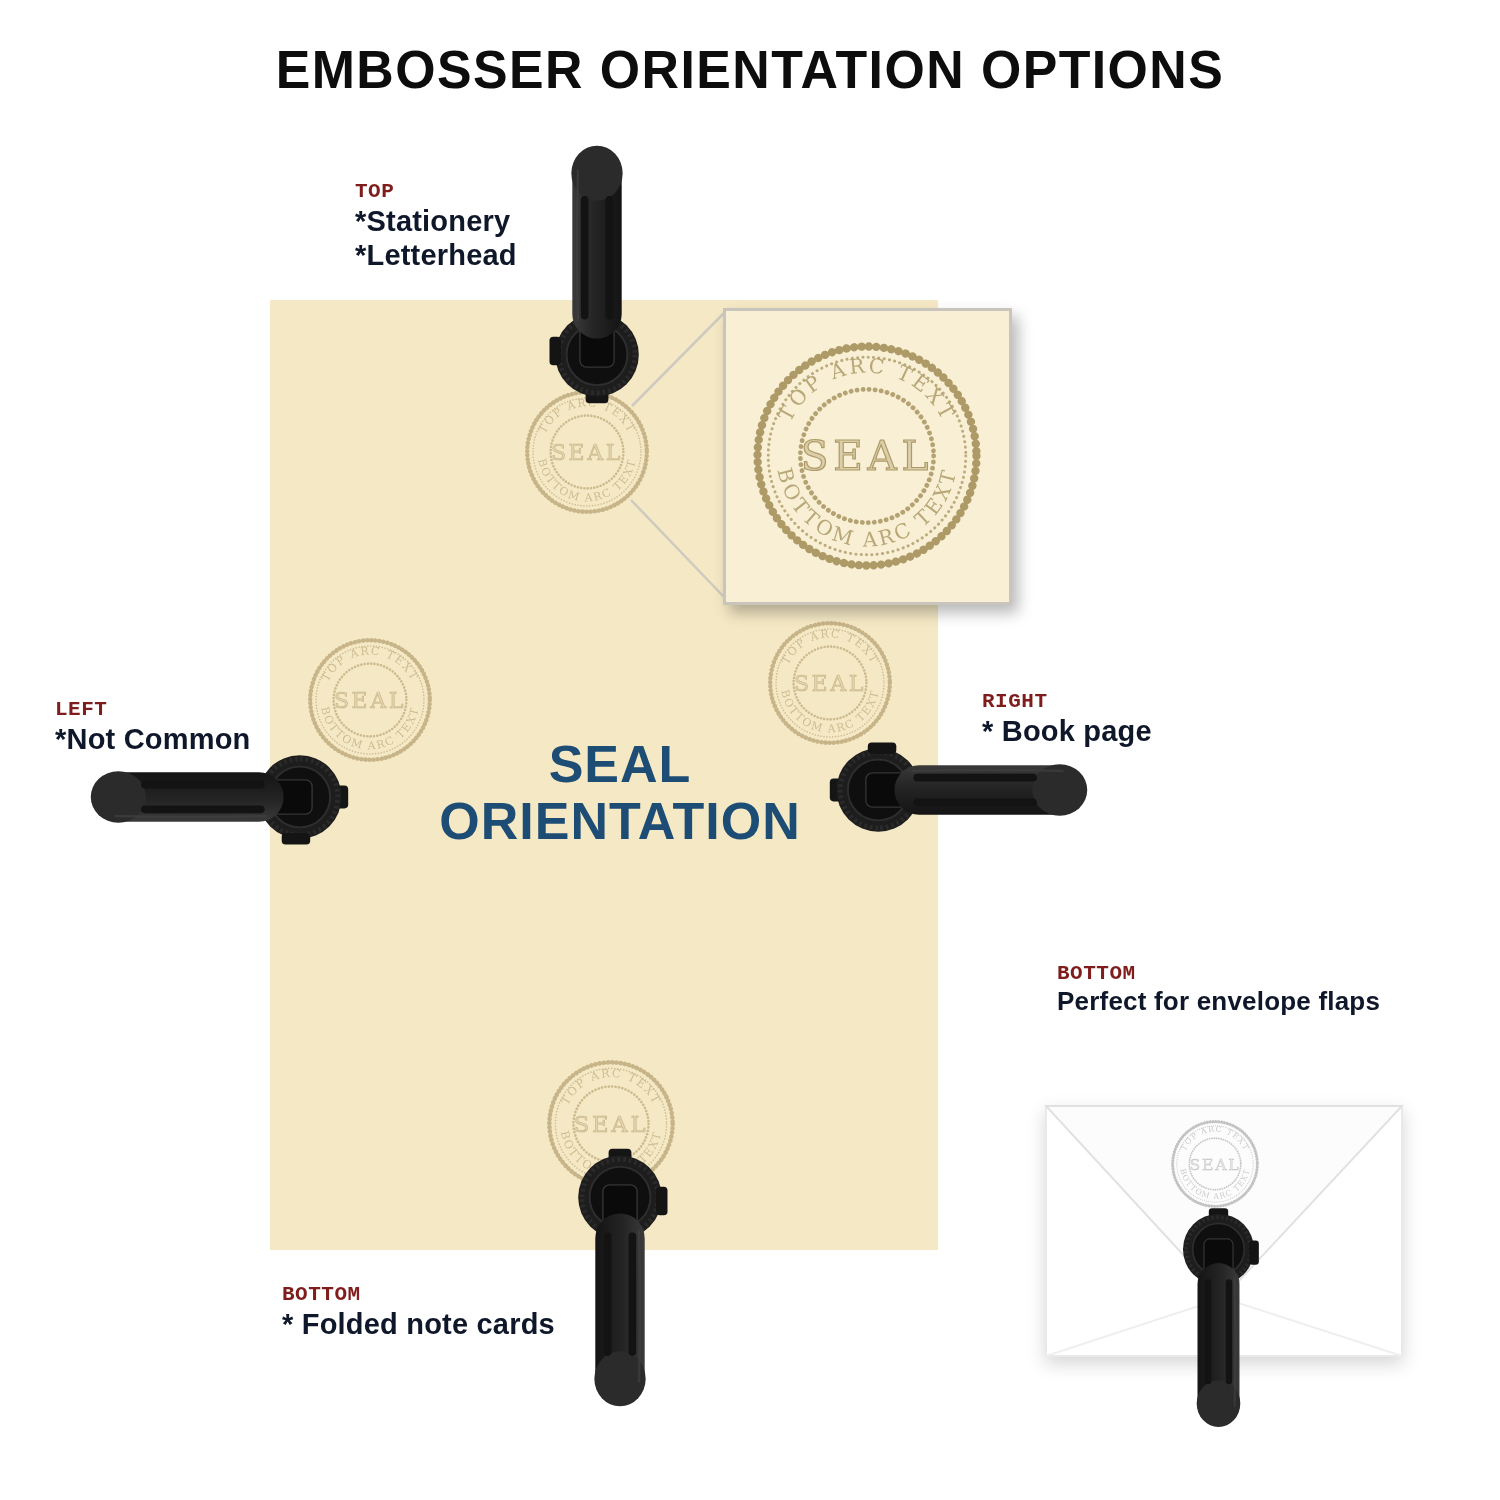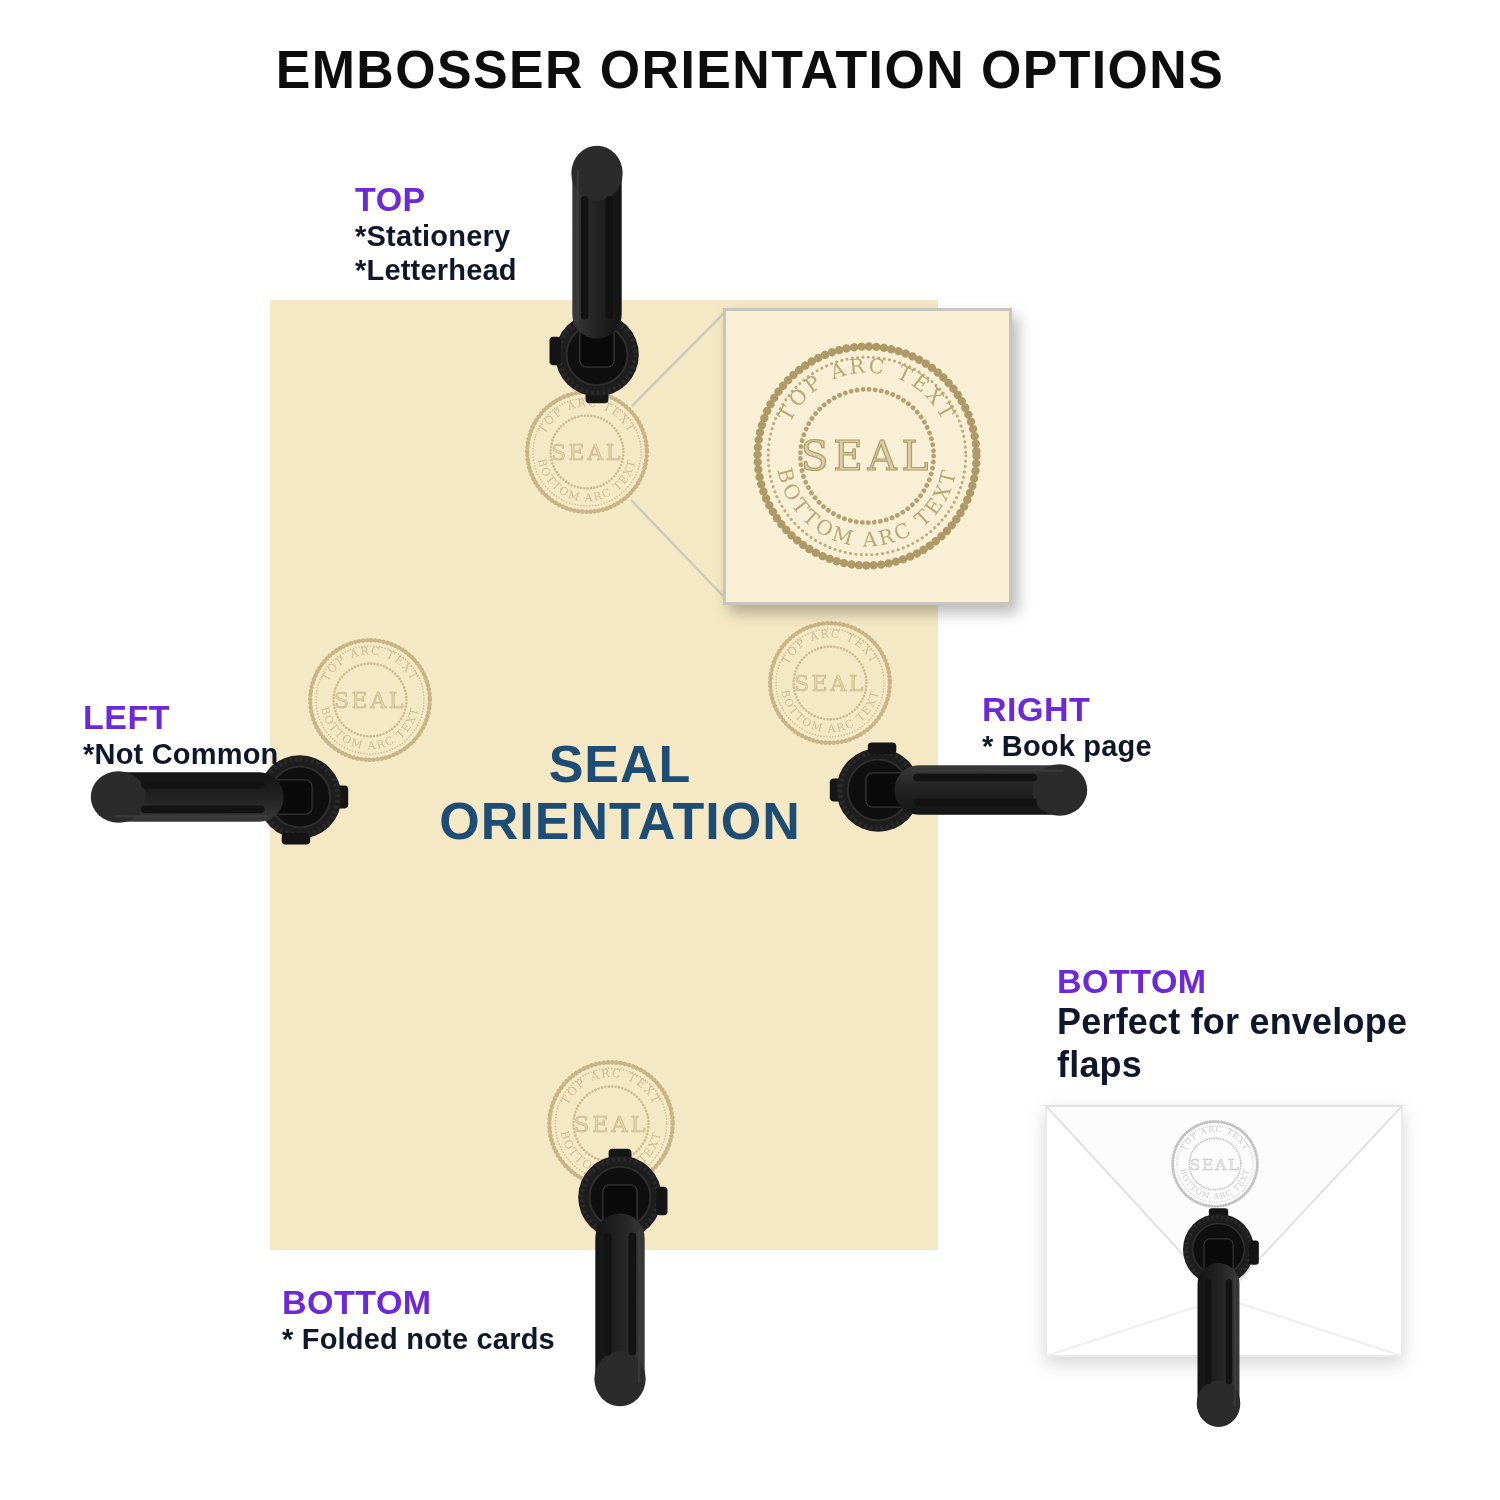--- a/index.html
+++ b/index.html
@@ -18,28 +18,28 @@
     position:absolute;left:270px;top:300px;width:668px;height:950px;
     background:#f5e9c5;
   }
   
   .center-text{
     position:absolute;left:400px;top:736px;width:440px;text-align:center;
     color:#1d4c74;font-weight:800;font-size:52px;line-height:1.1;letter-spacing:1px;
   }
   
   .lbl{position:absolute;}
-  .lbl .head{color:#6d28d9;font-weight:800;font-size:34px;letter-spacing:.5px;line-height:1.15;}
+  .lbl .head{color:#7f1d1d;font-weight:800;font-size:21px;letter-spacing:.5px;line-height:1.15;font-family:Liberation Mono, monospace;}
   .lbl .line{color:#0f172a;font-weight:800;font-size:29px;line-height:1.18;letter-spacing:.2px;}
   .lbl-top{left:355px;top:180px;}
-  .lbl-left{left:55px;top:698px;margin-left:28px;}
+  .lbl-left{left:55px;top:698px;}
   .lbl-right{left:982px;top:690px;}
   .lbl-bottom{left:282px;top:1283px;}
   .lbl-bottom-right{left:1057px;top:962px;width:400px;}
-  .lbl-bottom-right .line{font-size:36px;}
+  .lbl-bottom-right .line{font-size:26px;}
   
   .seal-svg{position:absolute;overflow:visible;}
   .seal-faint{color:#bca87a;opacity:.8;}
   .seal-inset-c{color:#a99662;opacity:.95;}
   .seal-env{color:#bdbdbd;opacity:.9;}
   
   .inset{
     position:absolute;left:723px;top:308px;width:283px;height:291px;
     background:#f8efd4;border:3px solid #c9c5bc;
     box-shadow:6px 8px 14px rgba(0,0,0,.28);

